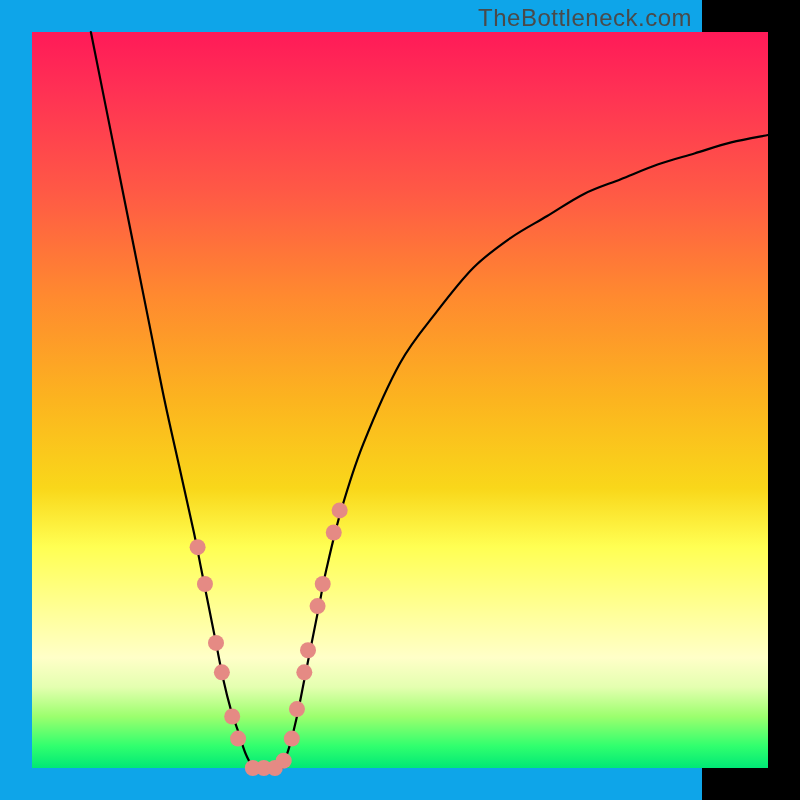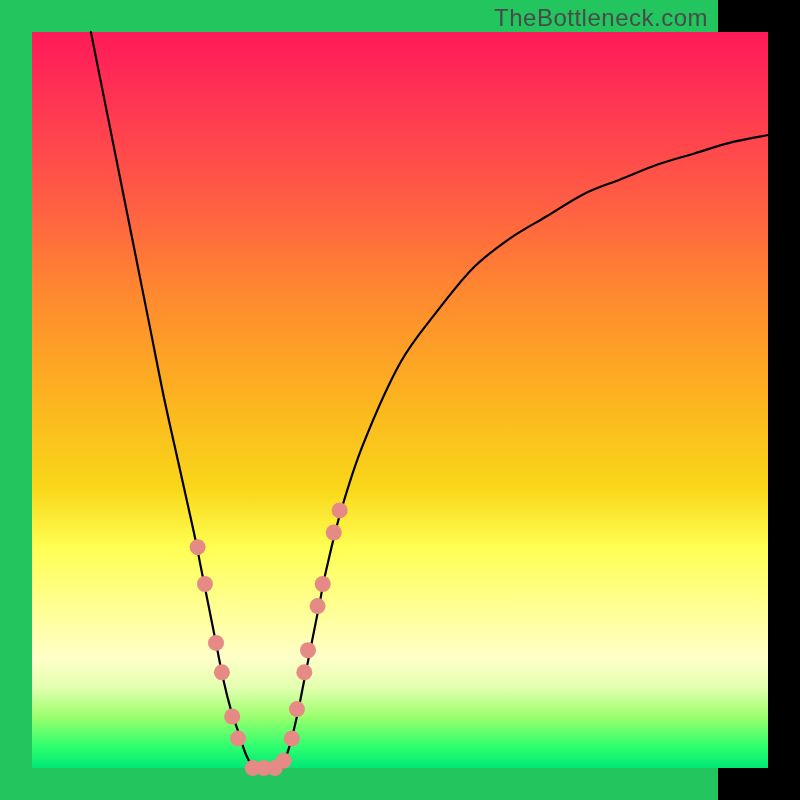--- a/index.html
+++ b/index.html
@@ -8,22 +8,21 @@
     width: 800px;
     height: 800px;
     overflow: hidden;
     background: #000;
     font-family: Arial, Helvetica, sans-serif;
   }
   .frame {
     position: relative;
     width: 702px;
     height: 800px;
-    background: #22c55e;
-    padding-left: 16px;
+    background: #0ea5e9;
   }
   .plot-area {
     position: absolute;
     left: 32px;
     top: 32px;
     width: 736px;
     height: 736px;
     
     background: linear-gradient(to bottom,
       #ff1a58 0%,

